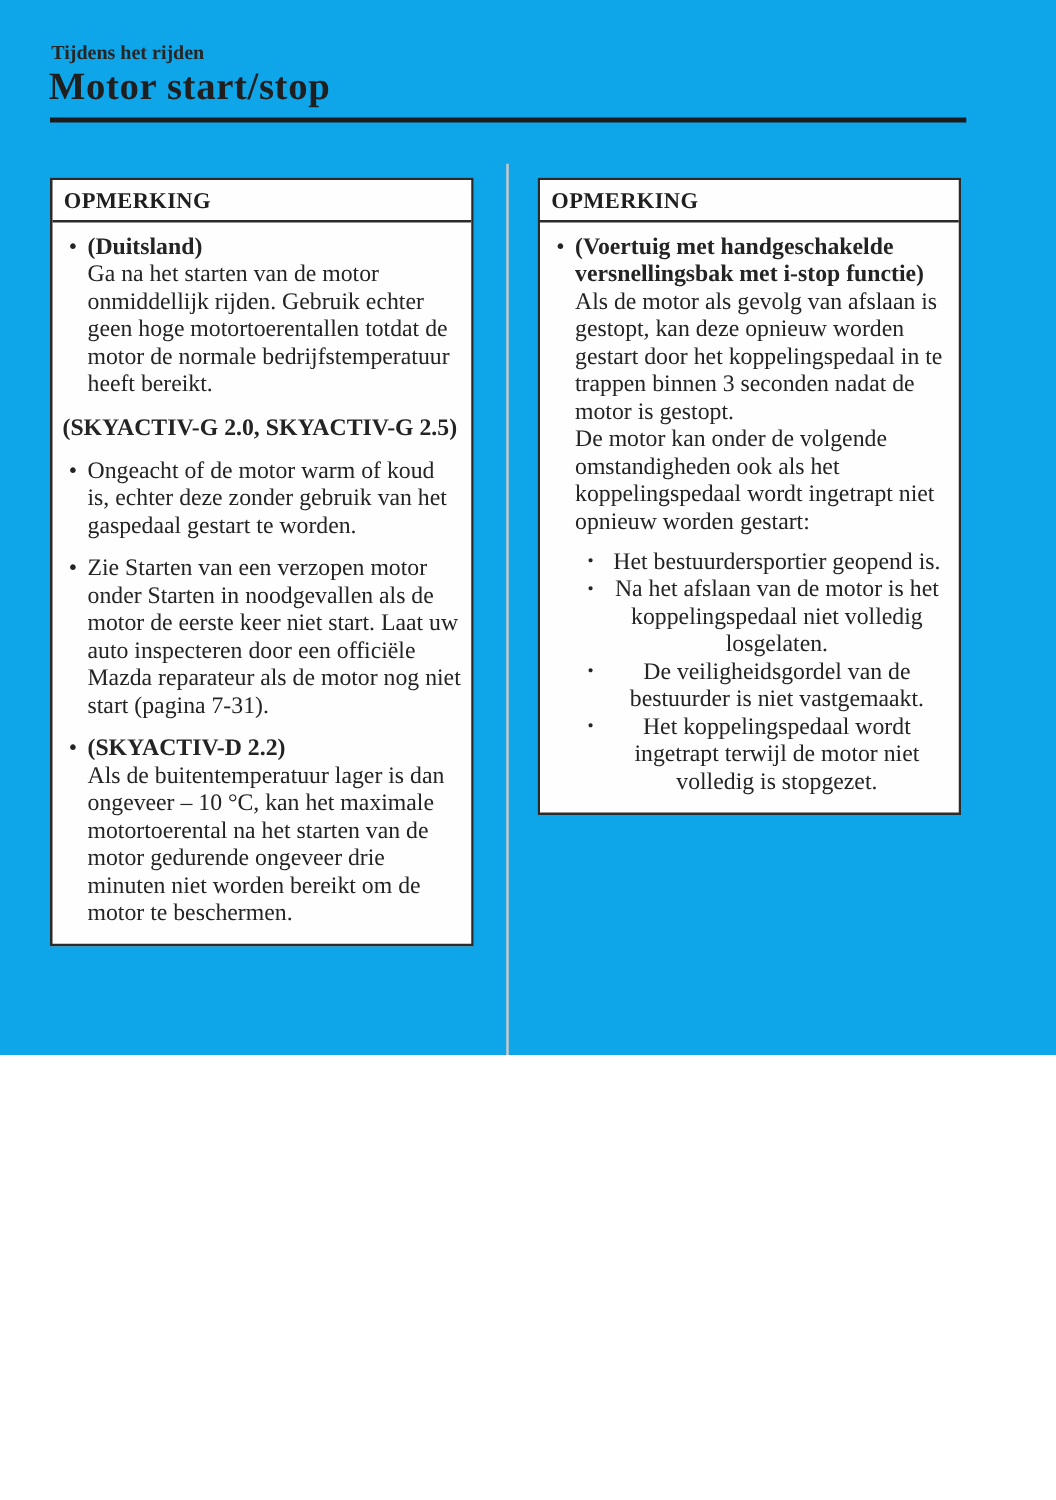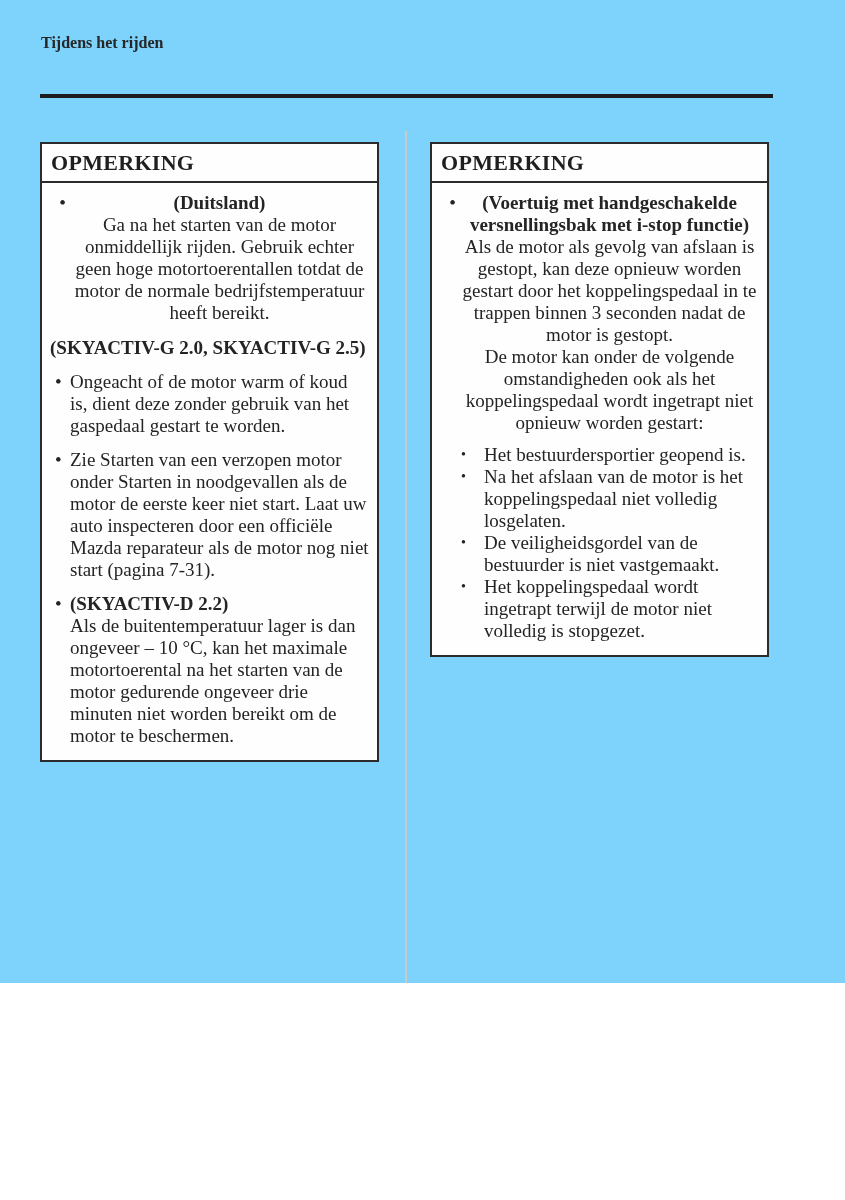--- a/index.html
+++ b/index.html
@@ -3,22 +3,22 @@
 <meta charset="utf-8">
 <style>
   html, body {
     margin: 0;
     padding: 0;
     background: #ffffff;
   }
   .page {
     position: relative;
     width: 845px;
-    height: 983px;
-    background: #7dd3fc;
+    height: 844px;
+    background: #0ea5e9;
     font-family: "Liberation Serif", serif;
     color: #222222;
     overflow: hidden;
   }
   .section-label {
     position: absolute;
     left: 41px;
     top: 34px;
     font-size: 16px;
     font-weight: bold;
@@ -52,52 +52,52 @@
   .note {
     position: absolute;
     width: 339px;
     box-sizing: border-box;
     border: 2px solid #2b2b2b;
     background: #fefefe;
   }
   .note-left  { left: 40px;  top: 142px; }
   .note-right { left: 430px; top: 142px; }
   .note-header {
-    font-size: 22px;
+    font-size: 18px;
     font-weight: bold;
     color: #1f1f1f;
     padding: 6px 9px 5px 9px;
     border-bottom: 2px solid #2b2b2b;
     letter-spacing: 0.3px;
   }
   .note-body {
     padding: 9px 8px 13px 8px;
     font-size: 19px;
     line-height: 22px;
     color: #242424;
   }
   .item {
     display: flex;
     margin-top: 12px;
   }
-  .item:first-child { margin-top: 0; text-align: center; }
+  .item:first-child { margin-top: 0; }
   .marker {
     flex: 0 0 20px;
     padding-left: 5px;
     box-sizing: border-box;
   }
   .marker::before { content: "•"; }
   .body { flex: 1; }
   .bold-head { font-weight: bold; }
   .heading-item {
     font-weight: bold;
     margin-top: 13px;
   }
   .sub-list { margin-top: 10px; }
-  .sub-item { display: flex; }
+  .sub-item { display: flex; text-align: center; }
   .sub-marker {
     flex: 0 0 26px;
     margin-left: 18px;
     padding-left: 3px;
     box-sizing: border-box;
     font-size: 14px;
     line-height: 22px;
   }
   .sub-marker::before { content: "•"; }
   .sub-body { flex: 1; }
@@ -109,41 +109,42 @@
     font-weight: bold;
     color: #1f1f1f;
   }
 </style>
 </head>
 <body>
 
 <div class="page">
 
   <div class="section-label">Tijdens het rijden</div>
+  <div class="page-title">Motor start/stop</div>
   <div class="title-rule"></div>
   <div class="col-divider"></div>
 
   <div class="note note-left">
     <div class="note-header">OPMERKING</div>
     <div class="note-body">
 
       <div class="item">
         <div class="marker"></div>
         <div class="body">
           <div class="bold-head">(Duitsland)</div>
           <div>Ga na het starten van de motor onmiddellijk rijden. Gebruik echter geen hoge motortoerentallen totdat de motor de normale bedrijfstemperatuur heeft bereikt.</div>
         </div>
       </div>
 
       <div class="heading-item">(SKYACTIV-G 2.0, SKYACTIV-G 2.5)</div>
 
       <div class="item">
         <div class="marker"></div>
         <div class="body">
-          <div>Ongeacht of de motor warm of koud is, dient deze zonder gebruik van het gaspedaal gestart te worden.</div>
+          <div>Ongeacht of de motor warm of koud is, echter deze zonder gebruik van het gaspedaal gestart te worden.</div>
         </div>
       </div>
 
       <div class="item">
         <div class="marker"></div>
         <div class="body">
           <div>Zie Starten van een verzopen motor onder Starten in noodgevallen als de motor de eerste keer niet start. Laat uw auto inspecteren door een officiële Mazda reparateur als de motor nog niet start (pagina 7-31).</div>
         </div>
       </div>
 

